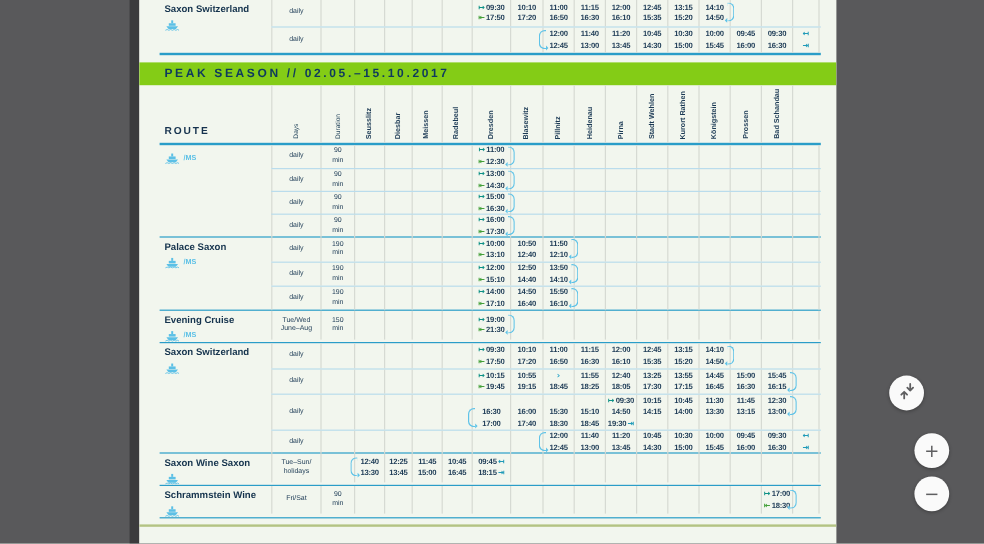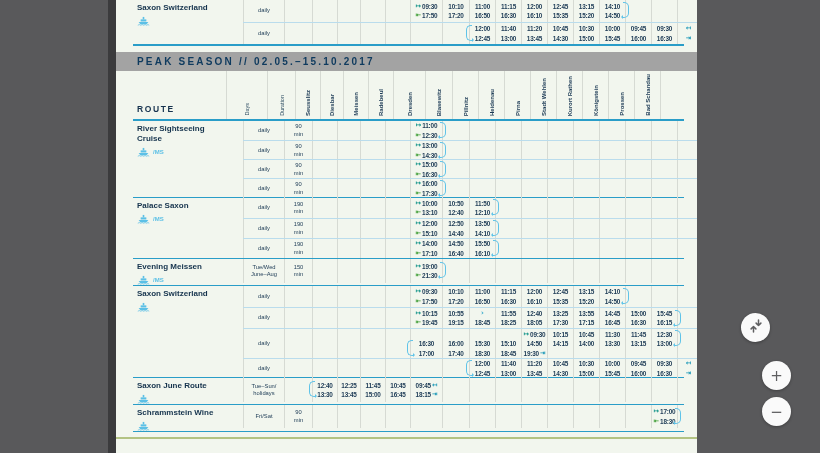--- a/index.html
+++ b/index.html
@@ -5,34 +5,34 @@
   * { box-sizing: border-box; margin: 0; padding: 0; }
   html,body { width: 820px; height: 453px; overflow: hidden; }
   body { position: relative; background: #59595b; font-family: "Liberation Sans", sans-serif; }
 
   .page-shadow { position: absolute; left: 108px; top: 0; width: 8px; height: 453px; background: #3b3b3d; }
   .page { position: absolute; left: 116px; top: 0; width: 581px; height: 453px; background: #f2f6ee; overflow: hidden; }
 
   .content { margin-left: 17px; width: 551px; }
 
   
-  .season-bar { margin-top: 6px; width: 581px; height: 19px; background: #a3a3a3; display: flex; align-items: center; padding-left: 21px; }
+  .season-bar { margin-top: 6px; width: 581px; height: 19px; background: #84cc16; display: flex; align-items: center; padding-left: 21px; }
   .season-bar span { color: #0e3a5e; font-size: 10px; font-weight: bold; letter-spacing: 2.2px; }
 
   
   .trow { display: grid; grid-template-columns: 41px 28px 25px 23px 25px 25px 32px 27px repeat(8,26px) 23px; position: relative; }
   .header-row { display: grid; grid-template-columns: 93px 41px 28px 25px 23px 25px 25px 32px 27px repeat(8,26px) 23px; height: 50px; border-bottom: 2px solid #2a9dc8; }
   .hcell { border-left: 1px solid #d6dad3; display: flex; align-items: flex-end; justify-content: center; padding-bottom: 3px; }
   .hcell.first { border-left: none; align-items: flex-end; justify-content: flex-start; padding: 4px 0 5px 4px; }
   .route-header { font-size: 8.5px; font-weight: bold; letter-spacing: 1.6px; color: #16324e; }
   .rot { writing-mode: vertical-rl; transform: rotate(180deg); font-size: 6px; font-weight: bold; color: #1c3a55; white-space: nowrap; }
   .rot.small { font-weight: normal; font-size: 5.5px; color: #2a4a60; }
 
   
-  .section { display: flex; border-bottom: 1.5px solid #2a9dc8; gap: 17px; }
+  .section { display: flex; border-bottom: 1.5px solid #2a9dc8; }
   .route-cell { width: 93px; flex: 0 0 93px; padding: 3px 2px 0 4px; }
   .route-name { font-size: 8px; font-weight: bold; color: #15334d; line-height: 1.25; }
   .icon-row { display: flex; align-items: center; gap: 3px; margin-top: 3px; }
   .ms { color: #5cc0e6; font-size: 6px; font-weight: bold; }
   .rows { flex: 1; border-left: 0; display: flex; flex-direction: column; }
   .trow + .trow { border-top: 1px solid #badcec; }
 
   .cell { border-left: 1px solid #d6dad3; position: relative; display: flex; flex-direction: column; justify-content: center; overflow: visible; }
   .cell:last-child { border-right: 1px solid #d6dad3; }
   .days-cell { align-items: center; }
@@ -317,21 +317,20 @@
           <span class="rot">Prossen</span>
         </div>
         <div class="hcell">
           <span class="rot">Bad Schandau</span>
         </div>
         <div class="hcell"></div>
       </div>
     <div id="table-body">
         <div class="section">
           <div class="route-cell">
-            <div class="route-name">River Sightseeing Cruise</div>
             <div class="icon-row">
               <span class="ship-icon">
                 <svg width="13" height="10" viewBox="0 0 16 12">
                   <rect x="7" y="1" width="2" height="3" fill="#5cc0e6"></rect>
                   <rect x="4.5" y="4" width="7" height="2.6" fill="#5cc0e6"></rect>
                   <path d="M2 7.2 h12 l-2.2 2.8 h-7.6 z" fill="#5cc0e6"></path>
                   <path d="M1 11.2 q1.8 -1.6 3.6 0 q1.8 -1.6 3.6 0 q1.8 -1.6 3.6 0 q1.8 -1.6 3.2 0" stroke="#5cc0e6" fill="none" stroke-width="0.9"></path>
                 </svg>
               </span>
               <span class="ms">/MS</span>
@@ -633,21 +632,21 @@
               <div class="cell tcell"></div>
               <div class="cell tcell"></div>
               <div class="cell tcell"></div>
               <div class="cell tcell"></div>
               <div class="cell tcell"></div>
             </div>
           </div>
         </div>
         <div class="section">
           <div class="route-cell">
-            <div class="route-name">Evening Meissen</div>
+            <div class="route-name">Evening Cruise</div>
             <div class="icon-row">
               <span class="ship-icon">
                 <svg width="13" height="10" viewBox="0 0 16 12">
                   <rect x="7" y="1" width="2" height="3" fill="#5cc0e6"></rect>
                   <rect x="4.5" y="4" width="7" height="2.6" fill="#5cc0e6"></rect>
                   <path d="M2 7.2 h12 l-2.2 2.8 h-7.6 z" fill="#5cc0e6"></path>
                   <path d="M1 11.2 q1.8 -1.6 3.6 0 q1.8 -1.6 3.6 0 q1.8 -1.6 3.6 0 q1.8 -1.6 3.2 0" stroke="#5cc0e6" fill="none" stroke-width="0.9"></path>
                 </svg>
               </span>
               <span class="ms">/MS</span>
@@ -1069,21 +1068,21 @@
                 </div>
                 <div class="tline">
                   <span class="ar ar-endR">⇥</span>
                 </div>
               </div>
             </div>
           </div>
         </div>
         <div class="section">
           <div class="route-cell">
-            <div class="route-name">Saxon June Route</div>
+            <div class="route-name">Saxon Wine Saxon</div>
             <div class="icon-row">
               <span class="ship-icon">
                 <svg width="13" height="10" viewBox="0 0 16 12">
                   <rect x="7" y="1" width="2" height="3" fill="#5cc0e6"></rect>
                   <rect x="4.5" y="4" width="7" height="2.6" fill="#5cc0e6"></rect>
                   <path d="M2 7.2 h12 l-2.2 2.8 h-7.6 z" fill="#5cc0e6"></path>
                   <path d="M1 11.2 q1.8 -1.6 3.6 0 q1.8 -1.6 3.6 0 q1.8 -1.6 3.6 0 q1.8 -1.6 3.2 0" stroke="#5cc0e6" fill="none" stroke-width="0.9"></path>
                 </svg>
               </span>
             </div>

